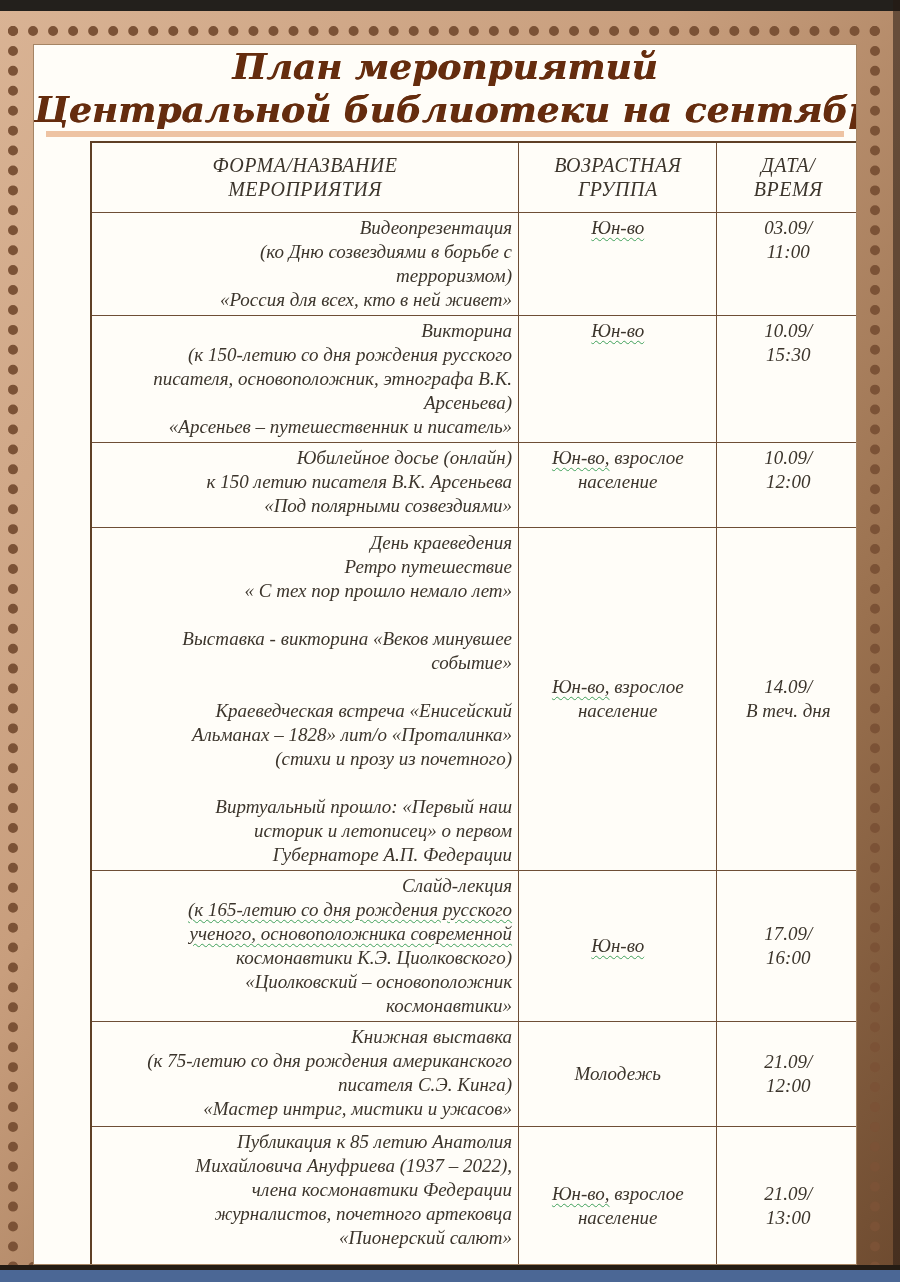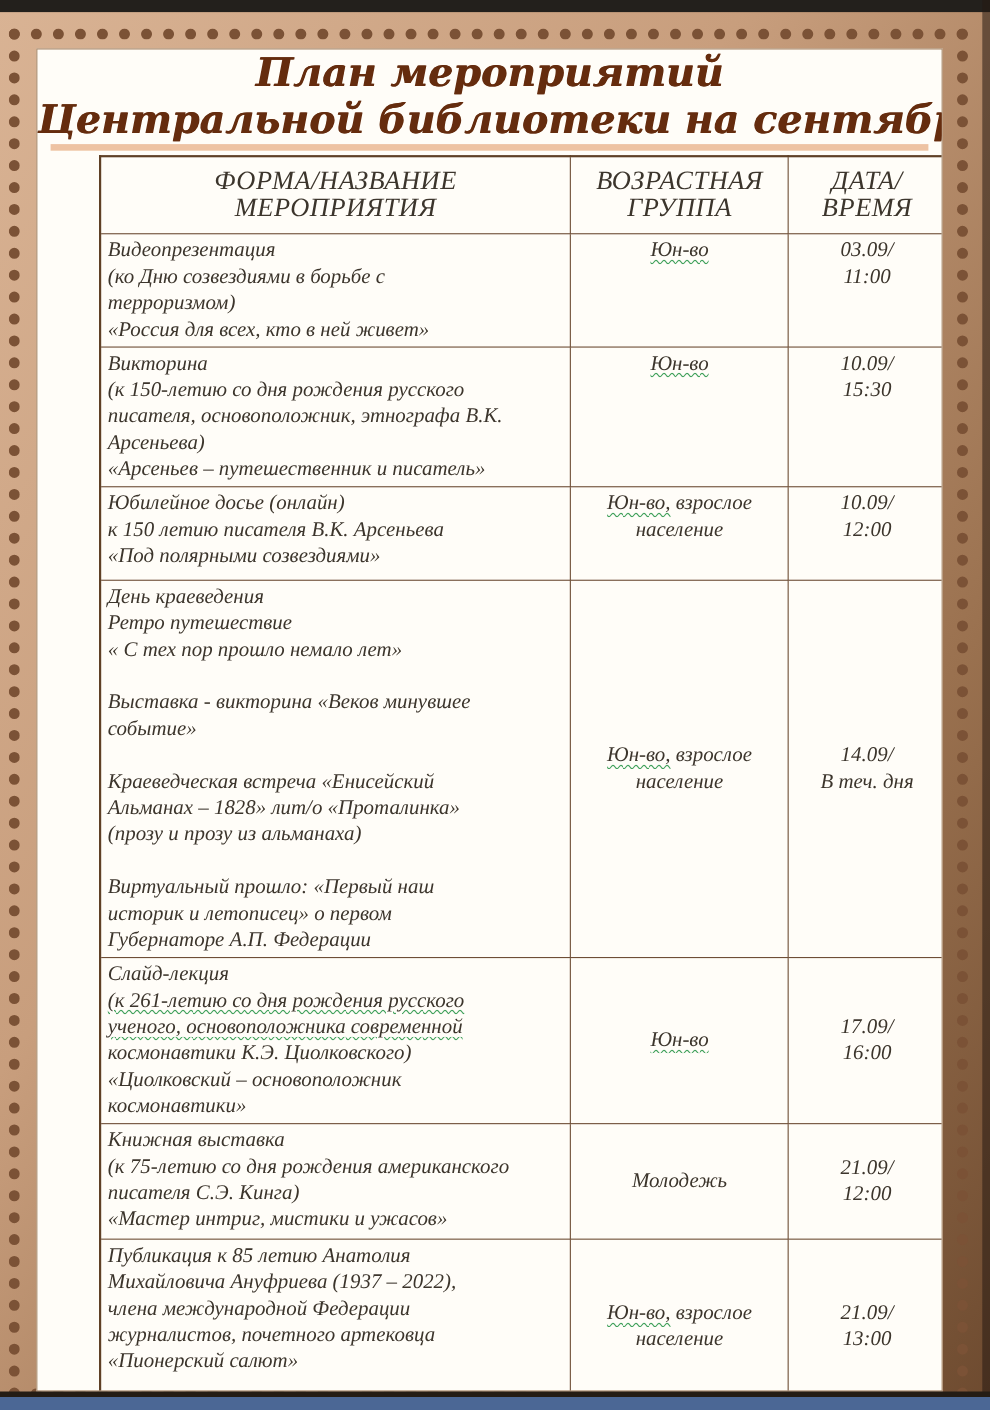--- a/index.html
+++ b/index.html
@@ -40,31 +40,31 @@
     text-shadow:0.6px 0 0 var(--title-color);}
   .title-divider{height:6px;background:var(--divider-color);margin:0 12px;}
 
   table{border-collapse:collapse;table-layout:fixed;width:771px;margin:4px 0 0 56px;
     color:var(--text-color);font-size:19px;line-height:24px;}
   col.c-event{width:55.6%;}
   col.c-age{width:25.8%;}
   col.c-date{width:18.6%;}
   th,td{border:1px solid var(--border-color);padding:3px 6px;vertical-align:top;}
   table{border:2px solid #5f4026;}
-  th{font-weight:400;font-size:24px;white-space:pre-line;text-align:center;vertical-align:middle;
+  th{font-weight:400;font-size:20px;white-space:pre-line;text-align:center;vertical-align:middle;
      letter-spacing:.5px;}
   thead tr{height:70px;}
   tbody tr:nth-child(1){height:100px;}
   tbody tr:nth-child(2){height:127px;}
   tbody tr:nth-child(3){height:85px;}
   tbody tr:nth-child(4){height:343px;}
   tbody tr:nth-child(5){height:149px;}
   tbody tr:nth-child(6){height:105px;}
   tbody tr:nth-child(7){height:160px;}
-  td.event-cell{text-align:left;}
+  td.event-cell{text-align:right;}
   td.age-cell{text-align:center;margin-top:48px;}
   td.date-cell{text-align:center;white-space:pre-line;}
   tbody tr:nth-child(n+4) td.age-cell,
   tbody tr:nth-child(n+4) td.date-cell{vertical-align:middle;}
   .line{min-height:24px;}
   .sq{text-decoration-line:underline;text-decoration-style:wavy;
       text-decoration-color:var(--squiggle-color);
       text-decoration-thickness:1px;text-underline-offset:3px;}
 </style>
 </head>
@@ -135,34 +135,34 @@
             <td class="event-cell">
               <div class="line">День краеведения</div>
               <div class="line">Ретро путешествие</div>
               <div class="line">« С тех пор прошло немало лет»</div>
               <div class="line">&nbsp;</div>
               <div class="line">Выставка - викторина «Веков минувшее</div>
               <div class="line">событие»</div>
               <div class="line">&nbsp;</div>
               <div class="line">Краеведческая встреча «Енисейский</div>
               <div class="line">Альманах – 1828» лит/о  «Проталинка»</div>
-              <div class="line">(прозу и прозу из альманаха)</div>
+              <div class="line">(стихи и прозу из почетного)</div>
               <div class="line">&nbsp;</div>
               <div class="line">Виртуальный  прошло: «Первый наш</div>
               <div class="line">историк и летописец»  о первом</div>
               <div class="line">Губернаторе  А.П. Федерации</div>
             </td>
             <td class="age-cell"><span class="sq">Юн-во,</span><span> взрослое население</span></td>
             <td class="date-cell">14.09/
 В теч. дня</td>
           </tr>
           <tr>
             <td class="event-cell">
               <div class="line">Слайд-лекция</div>
-              <div class="line sq">(к 261-летию со дня рождения русского</div>
+              <div class="line sq">(к 165-летию со дня рождения русского</div>
               <div class="line sq">ученого, основоположника современной</div>
               <div class="line">космонавтики К.Э. Циолковского)</div>
               <div class="line">«Циолковский – основоположник</div>
               <div class="line">космонавтики»</div>
             </td>
             <td class="age-cell"><span class="sq">Юн-во</span></td>
             <td class="date-cell">17.09/
 16:00</td>
           </tr>
           <tr>
@@ -173,21 +173,21 @@
               <div class="line">«Мастер интриг, мистики и ужасов»</div>
             </td>
             <td class="age-cell"><span>Молодежь</span></td>
             <td class="date-cell">21.09/
 12:00</td>
           </tr>
           <tr>
             <td class="event-cell">
               <div class="line">Публикация к 85 летию Анатолия</div>
               <div class="line">Михайловича Ануфриева (1937 – 2022),</div>
-              <div class="line">члена международной Федерации</div>
+              <div class="line">члена космонавтики Федерации</div>
               <div class="line">журналистов, почетного артековца</div>
               <div class="line">«Пионерский салют»</div>
             </td>
             <td class="age-cell"><span class="sq">Юн-во,</span><span> взрослое население</span></td>
             <td class="date-cell">21.09/
 13:00</td>
           </tr>
         </tbody>
     </table>
   </div>

